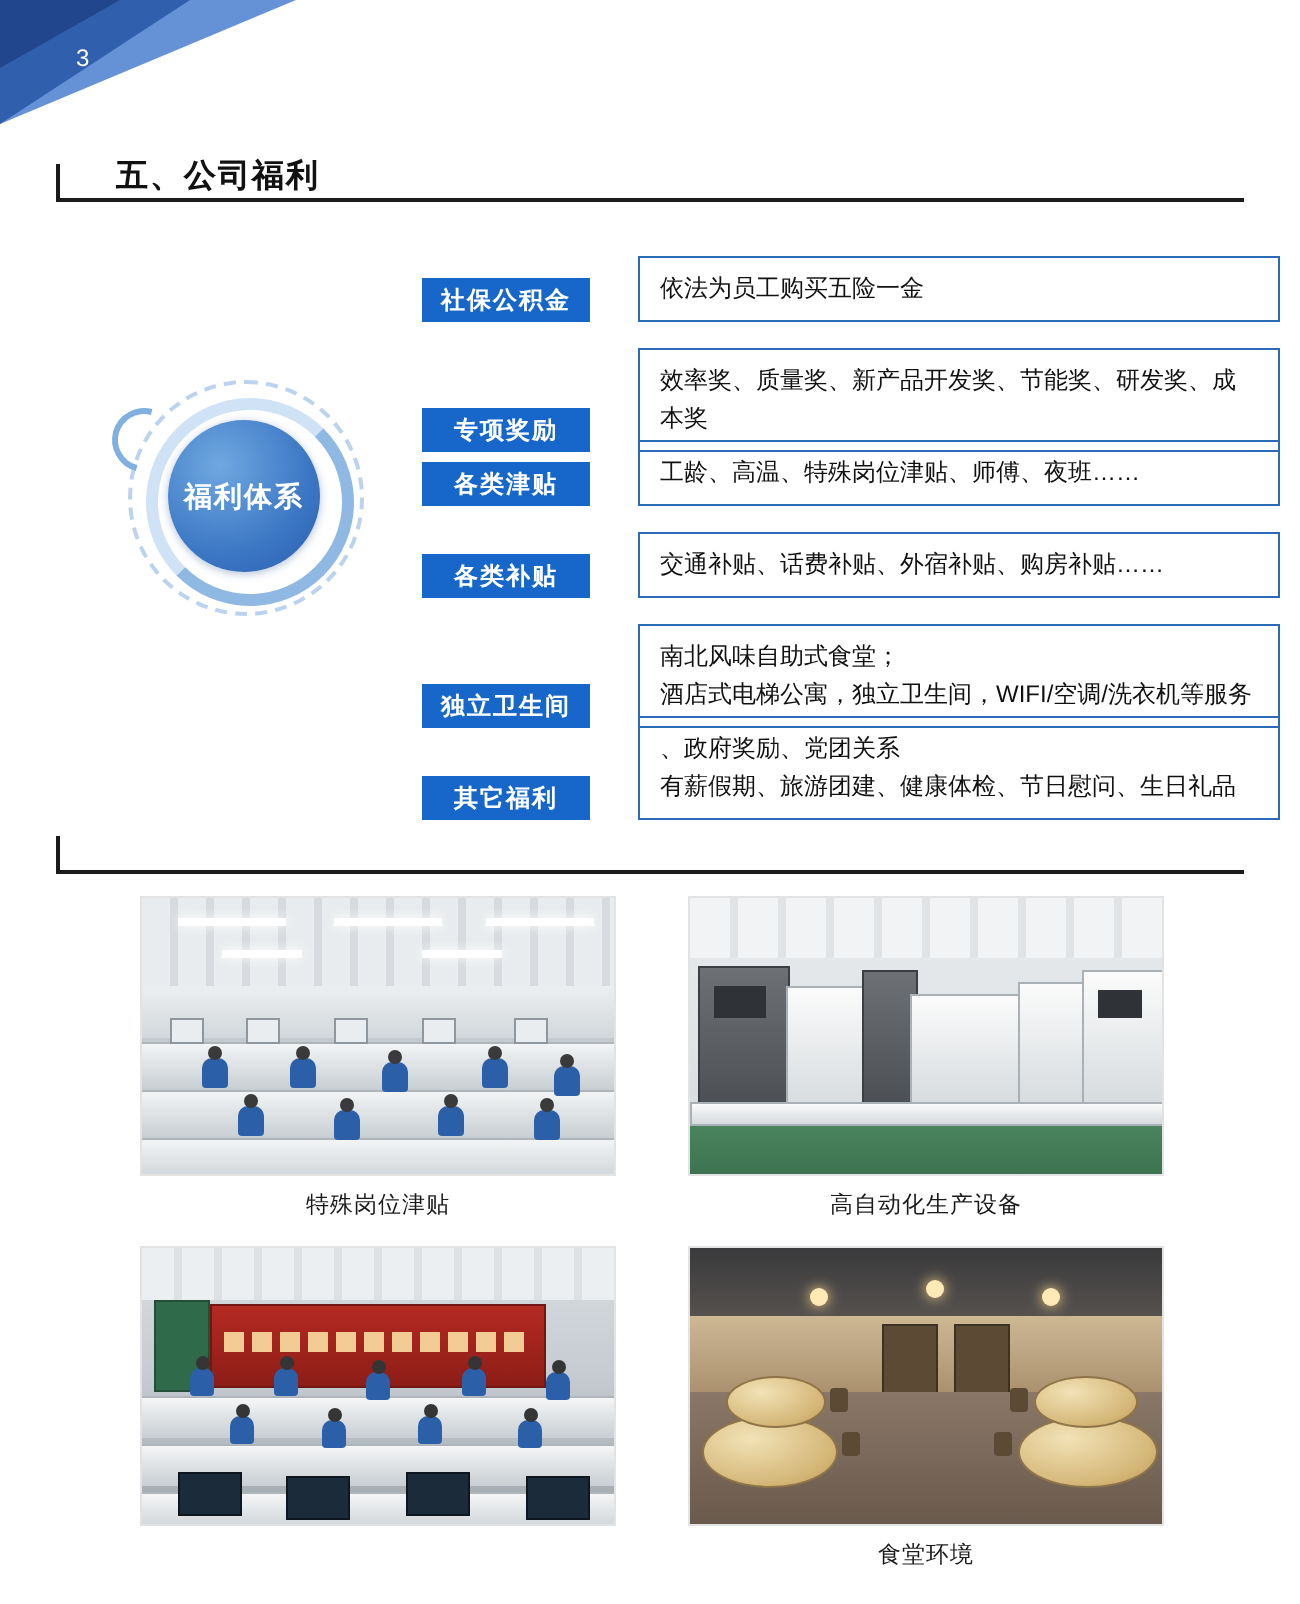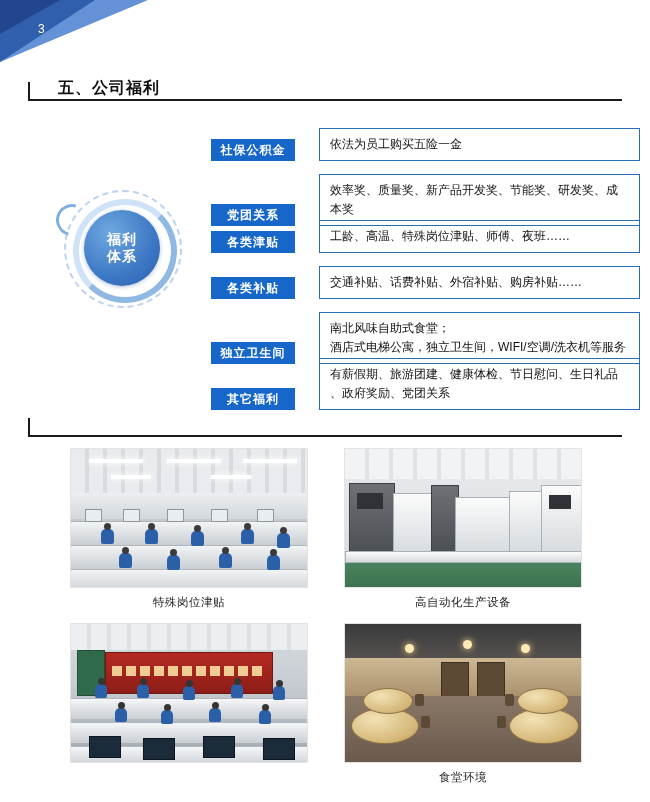--- a/index.html
+++ b/index.html
@@ -134,21 +134,21 @@
     width: 76px; height: 76px;
     border-radius: 50%;
     background: radial-gradient(circle at 34% 30%, #6fa8e0 0%, #3b76c4 62%, #2a5fad 100%);
     box-shadow: 0 1px 4px rgba(40,80,140,0.35);
   }
   .emblem .emblem-text {
     position: absolute;
     left: 24px; top: 24px;
     width: 76px; height: 76px;
     display: flex;
-    flex-direction: column;
+    flex-direction: row;
     align-items: center;
     justify-content: center;
     color: #ffffff;
     font-size: 14px;
     font-weight: bold;
     line-height: 17px;
     letter-spacing: 1px;
   }
   .emblem .arc-arrow {
     position: absolute;
@@ -373,21 +373,21 @@
   </div>
 
   <div class="wrow" style="top:16px;">
     <div class="wlabel">社保公积金</div>
     <div class="wbox">
       <span class="line">依法为员工购买五险一金</span>
     </div>
   </div>
 
   <div class="wrow" style="top:62px;">
-    <div class="wlabel">党团关系</div>
+    <div class="wlabel">专项奖励</div>
     <div class="wbox">
       <span class="line">效率奖、质量奖、新产品开发奖、节能奖、研发奖、成本奖</span>
     </div>
   </div>
 
   <div class="wrow" style="top:154px;">
     <div class="wlabel">各类补贴</div>
     <div class="wbox">
       <span class="line">交通补贴、话费补贴、外宿补贴、购房补贴……</span>
     </div>
@@ -404,22 +404,22 @@
     <div class="wlabel">独立卫生间</div>
     <div class="wbox">
       <span class="line">南北风味自助式食堂；</span>
       <span class="line">酒店式电梯公寓，独立卫生间，WIFI/空调/洗衣机等服务</span>
     </div>
   </div>
 
   <div class="wrow" style="top:246px;">
     <div class="wlabel">其它福利</div>
     <div class="wbox">
+      <span class="line">、政府奖励、党团关系</span>
       <span class="line">有薪假期、旅游团建、健康体检、节日慰问、生日礼品</span>
-      <span class="line">、政府奖励、党团关系</span>
     </div>
   </div>
 </div>
 
 <div class="section-head" id="sec-env">
   <div class="tick"></div>
   <div class="rule"></div>
 </div>
 
 <div class="photos">

